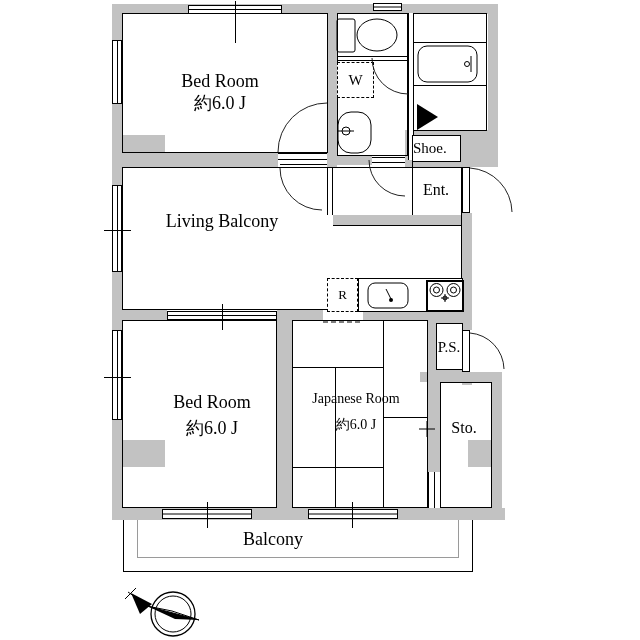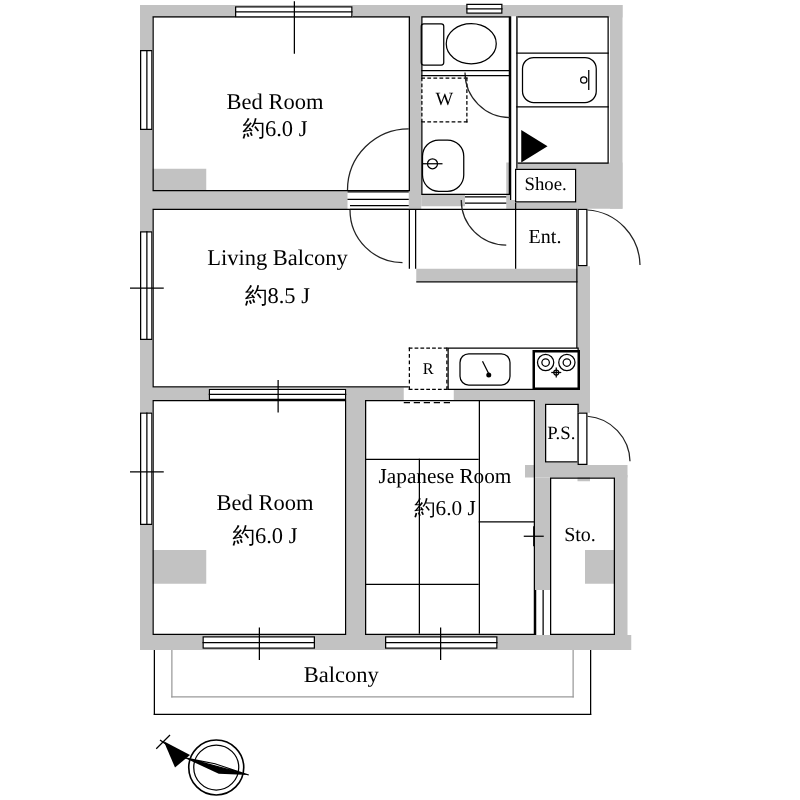--- a/index.html
+++ b/index.html
@@ -80,21 +80,21 @@
   <div class="thinv boxz" style="left:408px;top:13px;width:6px;height:147px"></div>
   <div class="thinv boxz" style="left:428px;top:472px;width:7px;height:36px"></div>
 
   <div class="dashbox boxz" style="left:337px;top:62px;width:37px;height:36px;font-size:15px">
     <span>W</span>
   </div>
   <div class="dashbox boxz" style="left:327px;top:278px;width:31px;height:34px;font-size:13px">
     <span>R</span>
   </div>
 
-  <div class="box boxz" style="left:412px;top:135px;width:49px;height:27px;display:flex;align-items:center;justify-content:center;font-size:15px">
+  <div class="box boxz" style="left:412px;top:135px;width:49px;height:27px;display:flex;align-items:center;font-size:15px">
     <span>Shoe.</span>
   </div>
 
   <div class="balc-out boxz" style="left:123px;top:520px;width:350px;height:52px"></div>
   <div class="balc-in boxz" style="left:137px;top:520px;width:322px;height:38px"></div>
 
   <svg id="det" width="640" height="640">
 
     <g fill="none" stroke="#222" stroke-width="1">
       <path d="M278,152 A49,49 0 0 1 327,103"></path>
@@ -198,29 +198,28 @@
     </g>
   </svg>
 
   <div class="lbl" style="left:220px;top:92px;font-size:18px;line-height:22px">
     <span class="ln">Bed Room</span>
     <span class="ln">約6.0 J</span>
   </div>
 
   <div class="lbl" style="left:222px;top:221px;font-size:18px;line-height:30px">
     <span class="ln">Living Balcony</span>
-    <span class="ln">約8.5 J</span>
   </div>
 
   <div class="lbl" style="left:212px;top:415px;font-size:18px;line-height:26px">
     <span class="ln">Bed Room</span>
     <span class="ln">約6.0 J</span>
   </div>
 
-  <div class="lbl" style="left:356px;top:394px;font-size:17px;line-height:26px">
+  <div class="lbl" style="left:356px;top:412px;font-size:14px;line-height:26px">
     <span class="ln">Japanese Room</span>
     <span class="ln">約6.0 J</span>
   </div>
 
   <div class="lbl" style="left:436px;top:190px;font-size:16px">
     <span>Ent.</span>
   </div>
 
   <div class="lbl" style="left:449px;top:347px;font-size:15px">
     <span>P.S.</span>

